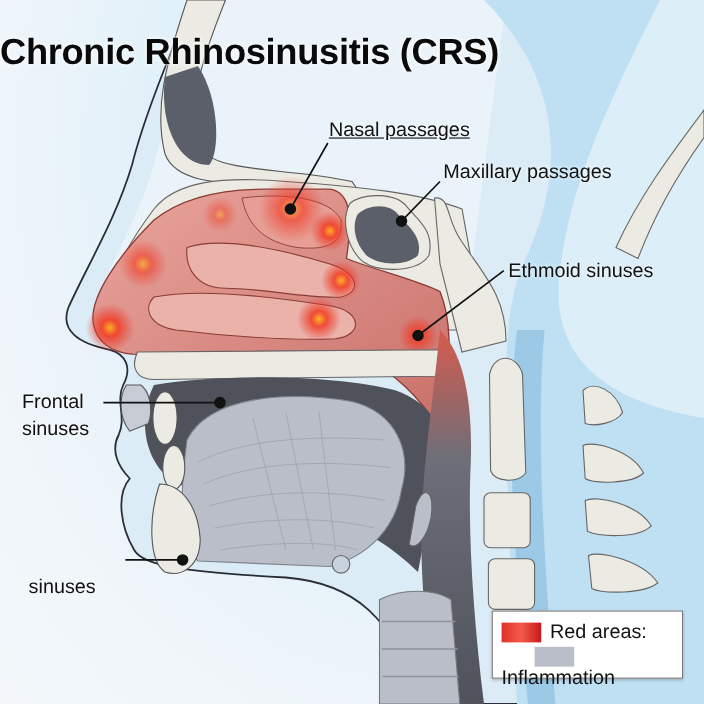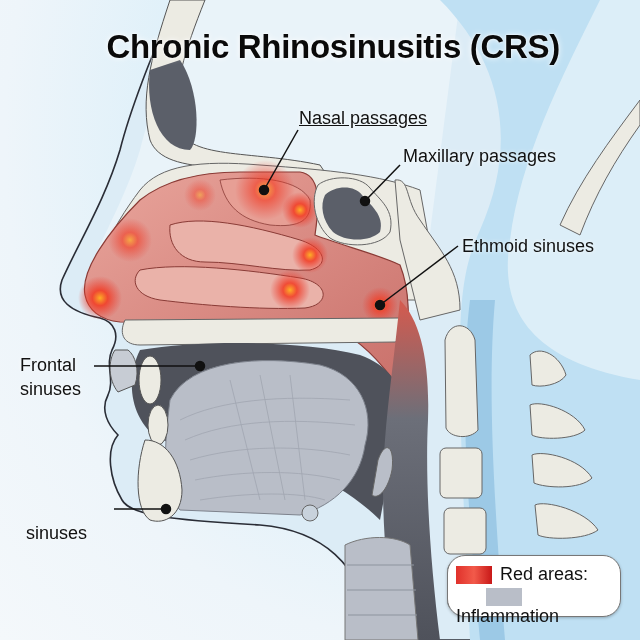--- a/index.html
+++ b/index.html
@@ -1,26 +1,26 @@
 <!DOCTYPE html>
 <html><head>
 <meta charset="utf-8">
 <style>
   html, body { margin:0; padding:0; }
   body { width:640px; height:640px; overflow:hidden; font-family:"Liberation Sans", sans-serif; }
   .canvas { position:relative; width:640px; height:640px; overflow:hidden;
     background: radial-gradient(ellipse at 62% 22%, #c7e6f7 0%, #dbeff9 35%, #eef5fa 70%, #f4f8fb 100%); }
   svg.art { position:absolute; left:0; top:0; width:640px; height:640px; }
-  .title { position:absolute; left:0; width:560px; top:28px; text-align:right;
+  .title { position:absolute; left:0; width:560px; top:28px; text-align:left;
     font-size:33px; font-weight:bold; color:#0a0a0a; letter-spacing:-0.3px;
     text-shadow: 0 0 6px rgba(255,255,255,0.9), 0 0 2px #fff; }
   .label { position:absolute; font-size:18px; color:#111; line-height:22px;
     text-shadow: 0 0 4px rgba(255,255,255,0.9); white-space:nowrap; }
   .legend { position:absolute; left:447px; top:555px; width:172px; height:60px;
-    background:#fff; border:1px solid #777; border-radius:18px;
+    background:#fff; border:1px solid #777; border-radius:0;
     box-shadow: 0 1px 3px rgba(0,0,0,0.25); }
   .legend-row { position:absolute; left:8px; display:flex; align-items:center; }
   .swatch { width:36px; height:18px; margin-right:8px; }
   .legend-text { font-size:18px; color:#111; }
 </style>
 </head>
 <body>
 
 <div class="canvas">
 

